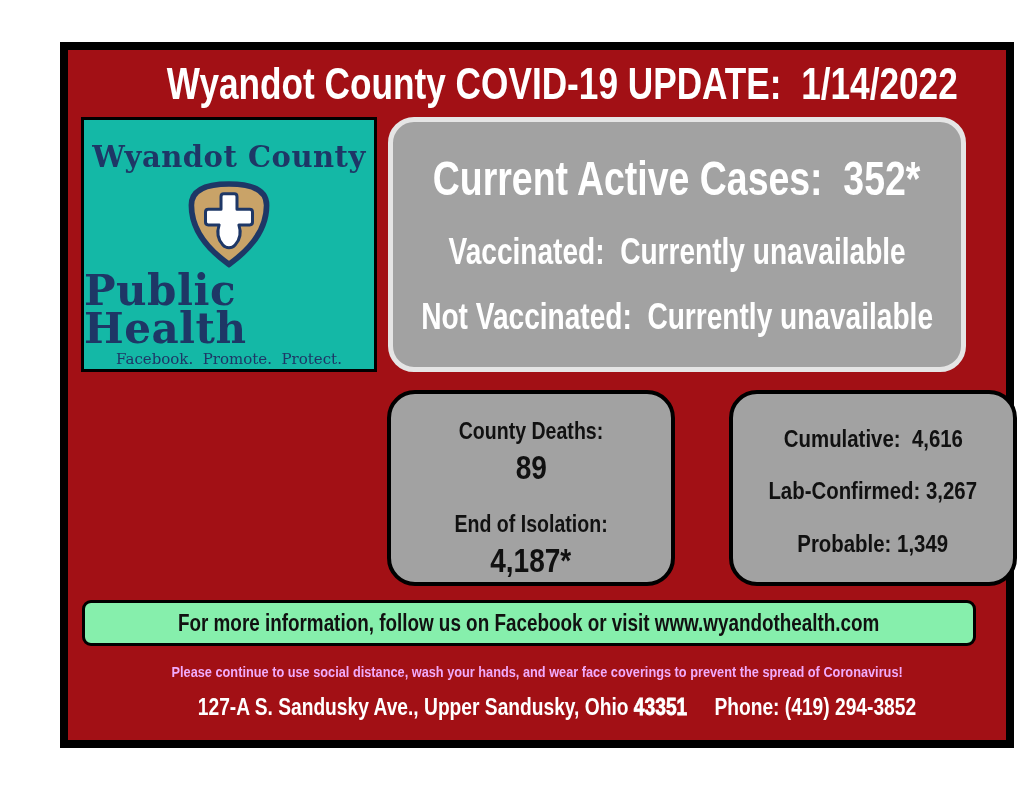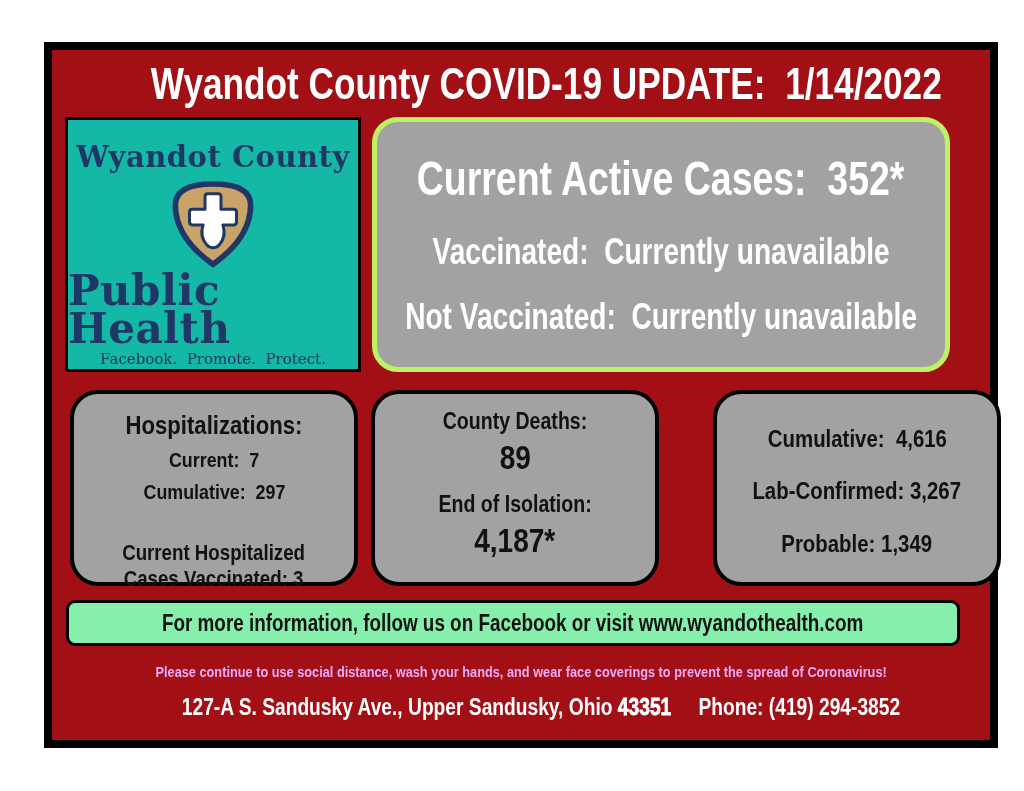--- a/index.html
+++ b/index.html
@@ -1,21 +1,21 @@
 <!DOCTYPE html>
 <html><head>
 <meta charset="utf-8">
 <style>
   html, body { margin: 0; padding: 0; background: #FFFFFF; }
   body {
     width: 1024px; height: 791px; position: relative; overflow: hidden;
     font-family: "Liberation Sans", sans-serif;
   }
   .card {
-    position: absolute; left: 44px; top: 42px;
+    position: absolute; left: 60px; top: 42px;
     width: 954px; height: 706px;
     background: #A21015;
     border: 8px solid #000000;
     box-sizing: border-box;
   }
   .cond {
     display: inline-block;
     white-space: pre;
     transform-origin: 50% 50%;
   }
@@ -43,21 +43,21 @@
   }
   .logo-org1 { font-size: 29px; font-weight: 700; line-height: 34px; letter-spacing: 0.5px; }
   .logo-org2 { font-size: 42px; font-weight: 700; line-height: 38px; letter-spacing: 0.5px; }
   .logo-tag  { font-size: 15px; font-weight: 400; line-height: 20px; white-space: pre; margin-top: 1px; }
   .shield-svg { width: 150px; height: 126px; margin: 2px 0 2px 0; }
 
   
   .main-box {
     position: absolute; left: 320px; top: 67px;
     width: 578px; height: 255px;
-    background: #A2A2A2; border: 5px solid #bef264; border-radius: 26px;
+    background: #A2A2A2; border: 5px solid #e5e5e5; border-radius: 26px;
     box-sizing: border-box;
     display: flex; flex-direction: column; align-items: center; justify-content: space-evenly;
     padding: 6px 0;
     color: #FFFFFF; text-align: center;
   }
   .ac-line1 { font-size: 48px; font-weight: 700; line-height: 56px; }
   .ac-line2 { font-size: 36px; font-weight: 700; line-height: 42px; }
 
   
   .stat-box {
@@ -68,21 +68,21 @@
     color: #111111; text-align: center;
   }
   .box1 { left: 18px; }
   .box2 { left: 319px; }
   .box3 { left: 622px; padding-top: 6px; justify-content: space-evenly; margin-left: 39px; }
 
   .h-heading { font-size: 26px; font-weight: 700; line-height: 30px; margin-top: 16px; }
   .h-line    { font-size: 21px; font-weight: 700; line-height: 25px; margin-top: 7px; }
   .h-wrap    { font-size: 22px; font-weight: 700; line-height: 26px; margin-top: 10px; white-space: pre-line; }
 
-  .d-label { font-size: 23px; font-weight: 700; line-height: 27px; margin-top: 14px; }
+  .d-label { font-size: 23px; font-weight: 700; line-height: 27px; margin-top: 24px; }
   .d-value { font-size: 33px; font-weight: 700; line-height: 38px; margin-top: 4px; }
 
   .t-line { font-size: 24px; font-weight: 700; line-height: 28px; }
 
   
   .fb-bar {
     position: absolute; left: 14px; top: 550px;
     width: 894px; height: 46px;
     background: #86efac; border: 3px solid #000000; border-radius: 9px;
     box-sizing: border-box;
@@ -127,35 +127,20 @@
       <span class="cond sx78">Current Active Cases:  352*</span>
     </div>
     <div class="ac-line2">
       <span class="cond sx78">Vaccinated:  Currently unavailable</span>
     </div>
     <div class="ac-line2">
       <span class="cond sx78">Not Vaccinated:  Currently unavailable</span>
     </div>
   </div>
 
-  <div class="stat-box box1">
-    <div class="h-heading">
-      <span class="cond sx85">Hospitalizations:</span>
-    </div>
-    <div class="h-line">
-      <span class="cond sx85">Current:  7</span>
-    </div>
-    <div class="h-line">
-      <span class="cond sx85">Cumulative:  297</span>
-    </div>
-    <div class="h-wrap">
-      <span class="cond sx85 h-wrap" style="margin-top:0">Current Hospitalized
-Cases Vaccinated: 3</span>
-    </div>
-  </div>
 
   <div class="stat-box box2">
     <div class="d-label">
       <span class="cond sx85">County Deaths:</span>
     </div>
     <div class="d-value">
       <span class="cond sx85">89</span>
     </div>
     <div class="d-label">
       <span class="cond sx85">End of Isolation:</span>

